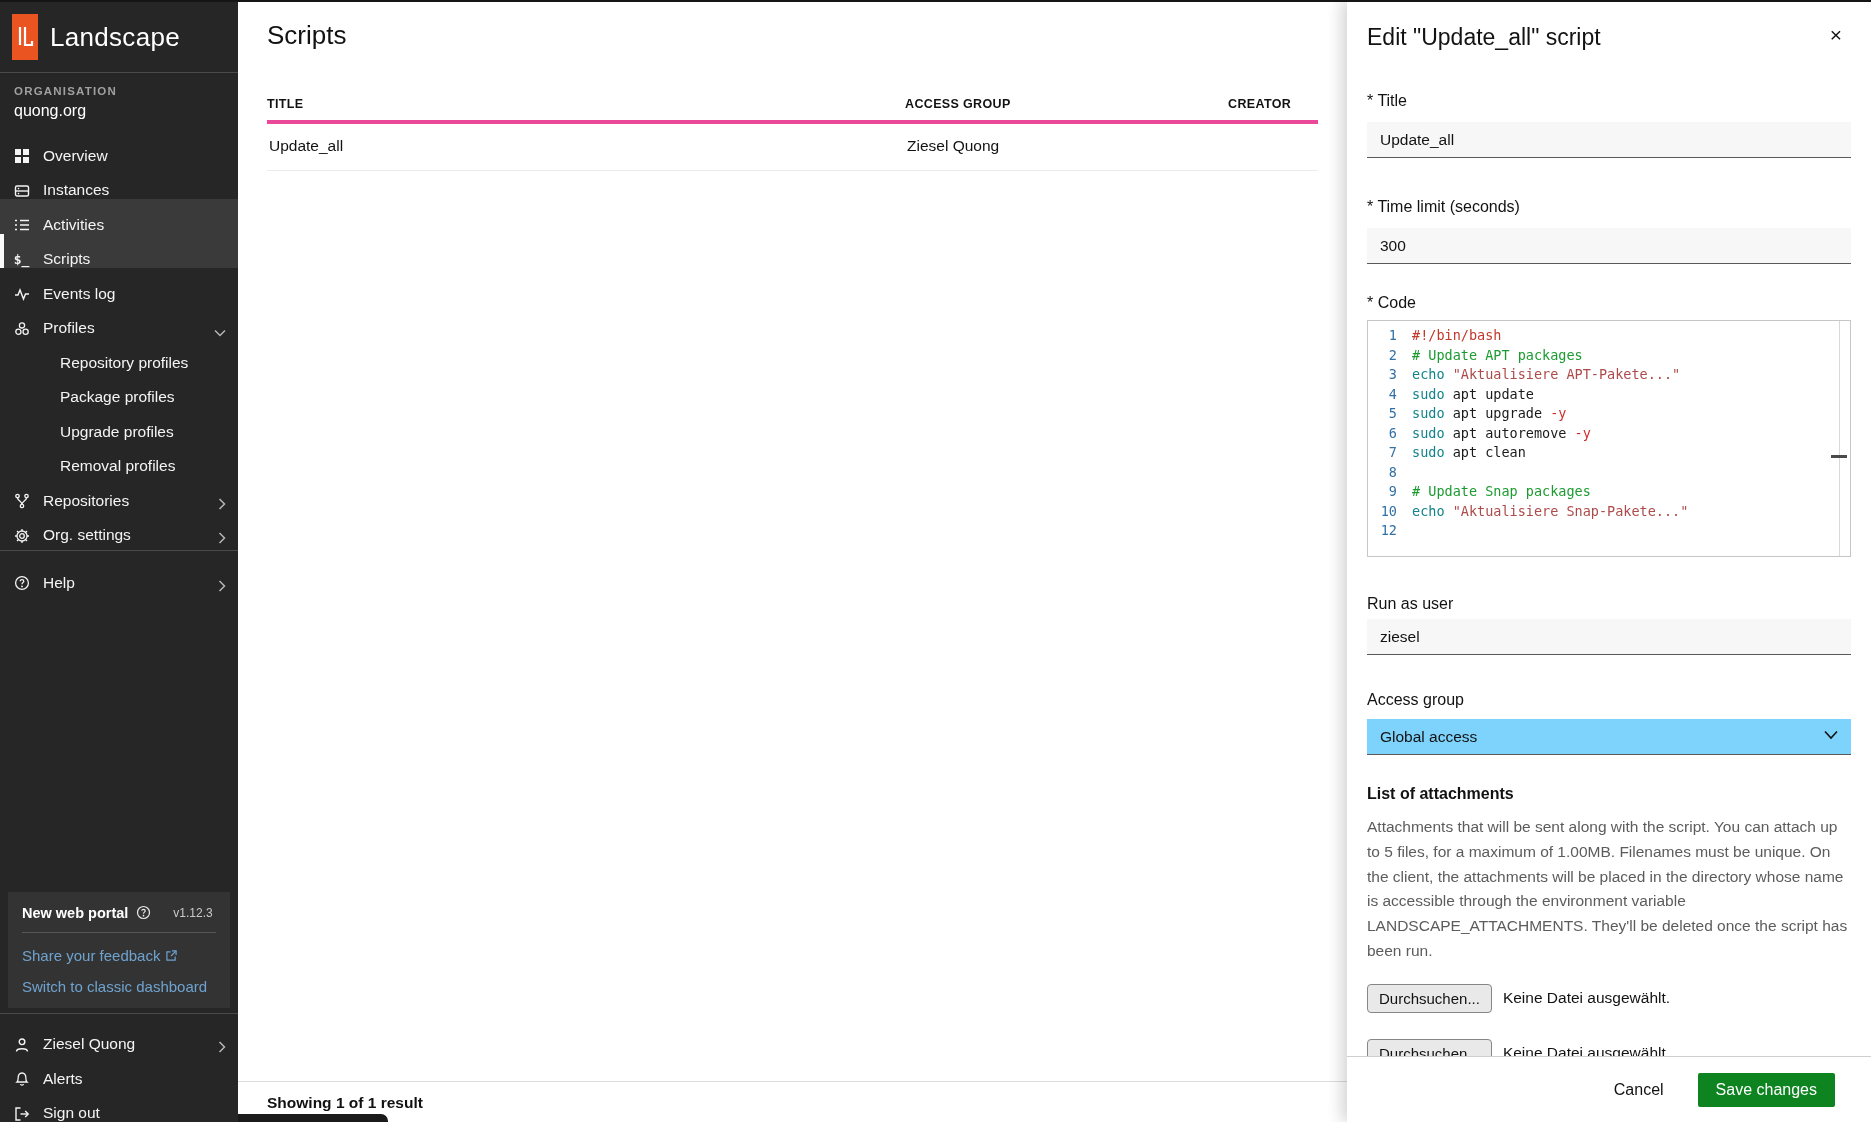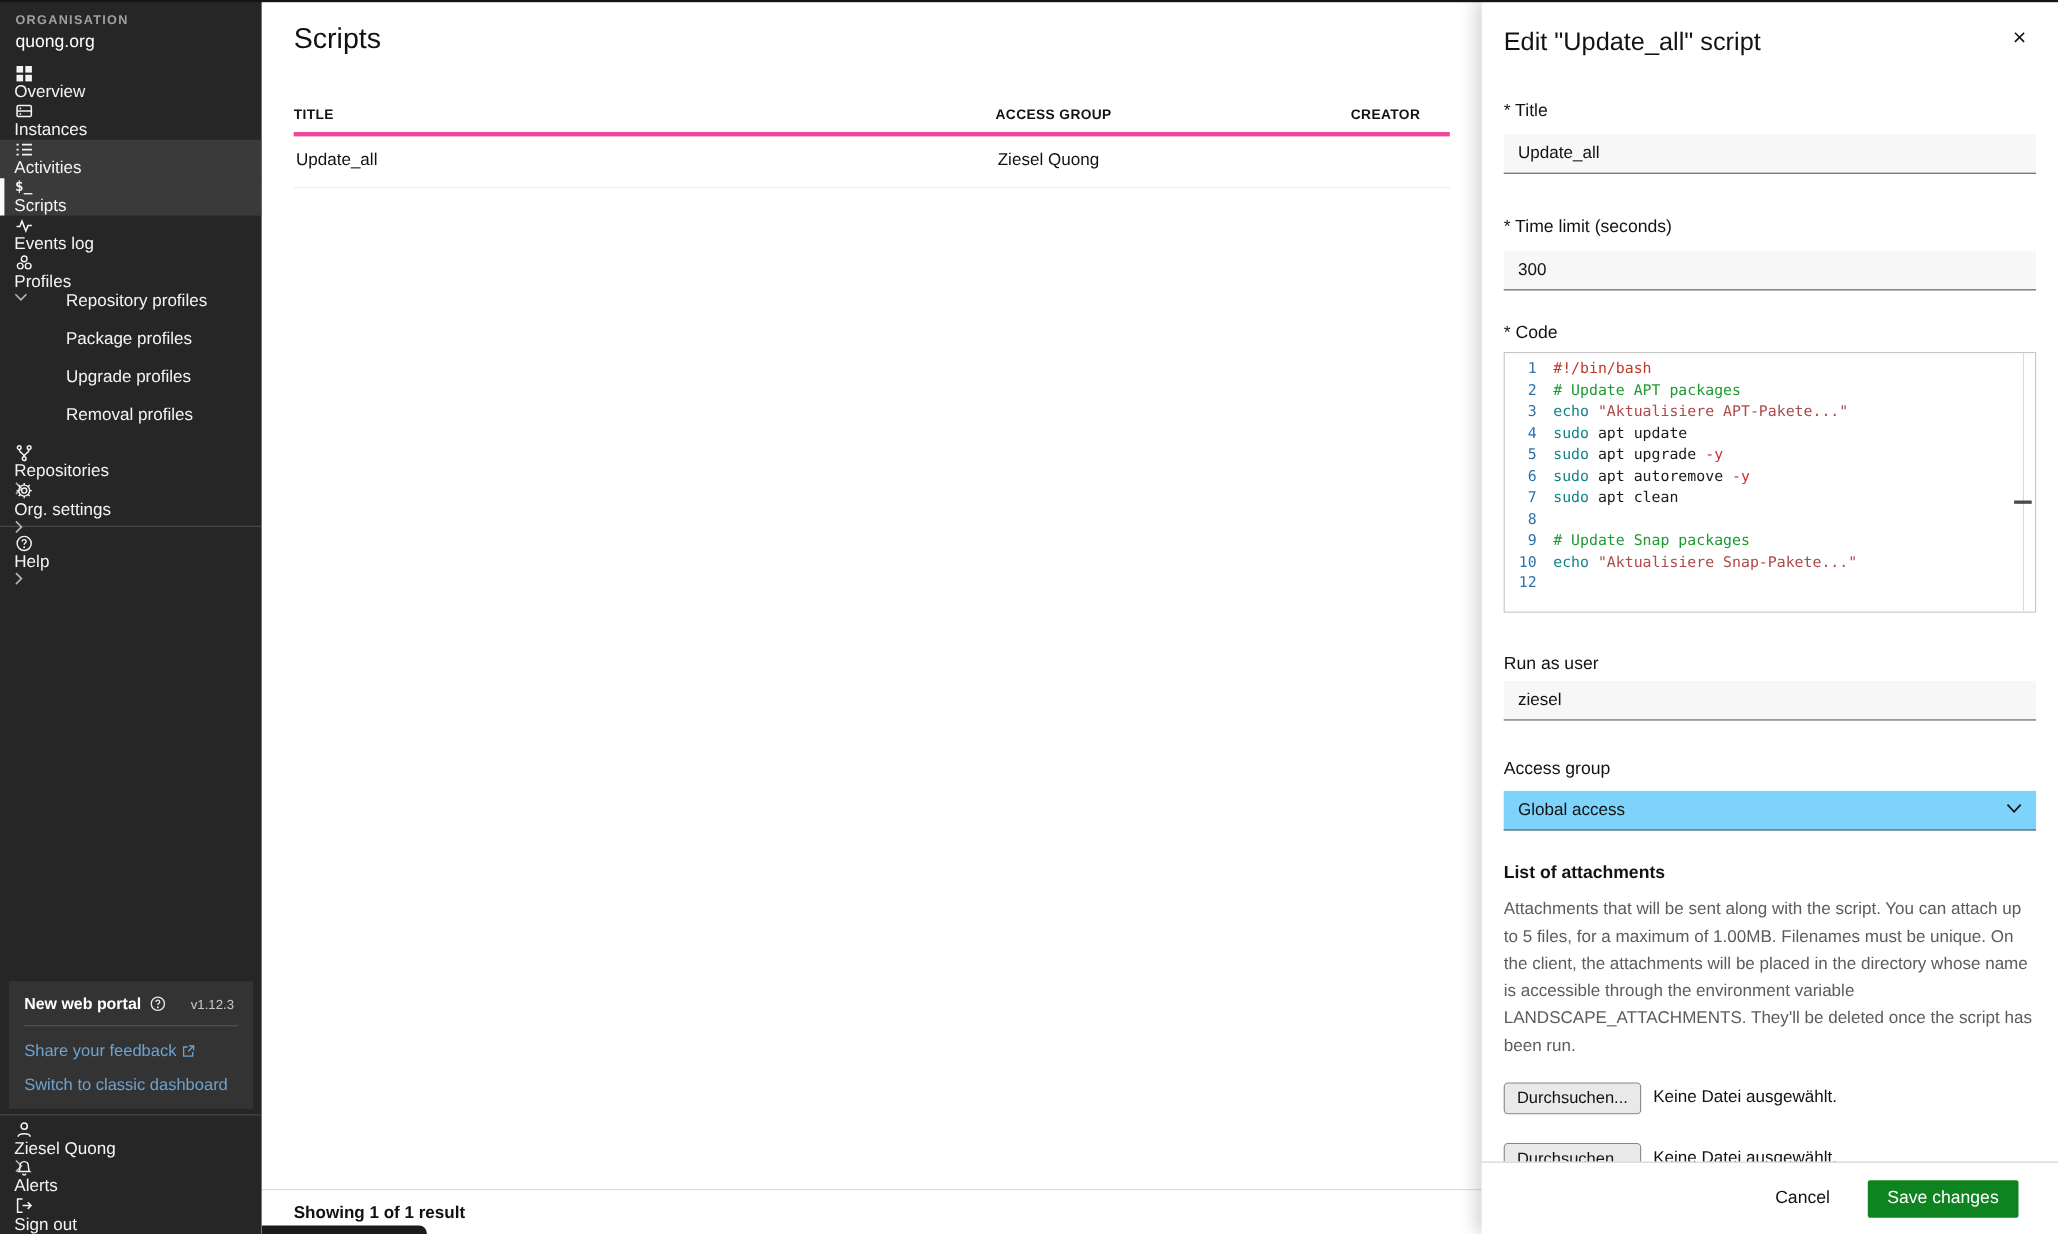--- a/index.html
+++ b/index.html
@@ -12,22 +12,22 @@
   .sidebar { width:238px; min-width:238px; height:100%; background:#262626; color:#f4f4f4;
              display:flex; flex-direction:column; overflow:hidden; }
   .logo-row { display:flex; align-items:center; gap:12px; padding:14px 14px 12px 12px; }
   .logo-mark { width:26px; height:46px; background:#E95420; display:flex; align-items:center; justify-content:center; }
   .logo-text { font-size:26px; font-weight:300; letter-spacing:.3px; color:#fff; }
   .side-divider { height:1px; background:#4a4a4a; margin:0; }
   .org-block { padding:12px 14px 10px 14px; }
   .org-label { font-size:11.5px; letter-spacing:1.2px; color:#a0a0a0; font-weight:bold; }
   .org-name { font-size:16px; color:#fff; margin-top:5px; }
   .nav { display:flex; flex-direction:column; }
-  .nav-item { height:34.5px; display:flex; align-items:flex-start; padding:0 12px 0 13px;
-              font-size:15.5px; color:#f4f4f4; cursor:pointer; position:relative;flex-direction:column; }
+  .nav-item { height:34.5px; display:flex; align-items:flex-end; gap:13px; padding:0 12px 0 13px;
+              font-size:15.5px; color:#f4f4f4; cursor:pointer; position:relative; }
   .nav-item .nav-ico { width:17px; height:17px; display:flex; align-items:center; justify-content:center; flex:none; }
   .nav-item.sub { padding-left:60px; }
   .nav-item.hl { background:#3a3a3a; }
   .nav-item.active { background:#3a3a3a; box-shadow:inset 4px 0 0 #fafafa; }
   .nav-item .spacer { flex:1; }
   .chev { flex:none; opacity:.85; }
   .dollar-ico { font-family:"DejaVu Sans Mono", monospace; font-size:13px; font-weight:bold; color:#f4f4f4; }
   .side-footer-box { margin:0 8px; margin-top:auto; background:#333333; padding:13px 14px 12px 14px; }
   .nwp-row { display:flex; align-items:center; gap:8px; }
   .nwp-title { font-size:14.5px; font-weight:bold; color:#fff; }
@@ -102,20 +102,29 @@
 
   svg { display:block; }
 </style>
 </head>
 <body>
 
 <div class="screen">
   <div class="top-strip"></div>
 
   <nav class="sidebar">
+    <div class="logo-row">
+      <div class="logo-mark">
+        <svg width="18" height="30" viewBox="0 0 18 30" fill="none" stroke="#fff" stroke-width="2.2">
+          <path d="M4 5 V23"></path>
+            <path d="M9 5 V23 H16 V19"></path>
+        </svg>
+      </div>
+      <span class="logo-text">Landscape</span>
+    </div>
     <div class="side-divider"></div>
 
     <div class="org-block">
       <div class="org-label">ORGANISATION</div>
       <div class="org-name">quong.org</div>
     </div>
 
     <div class="nav">
       <div class="nav-item">
         <span class="nav-ico">

